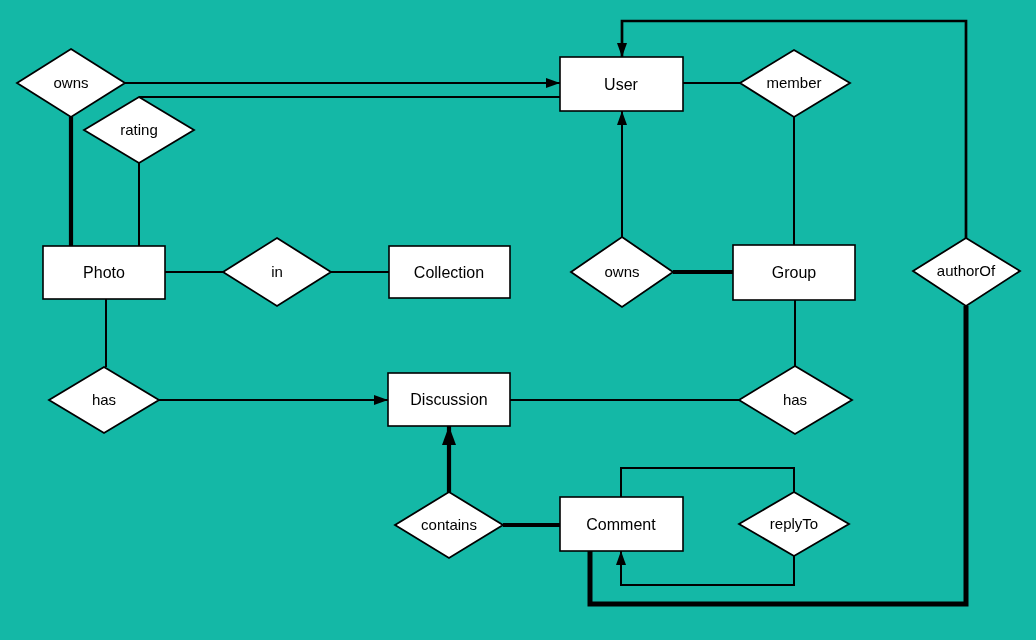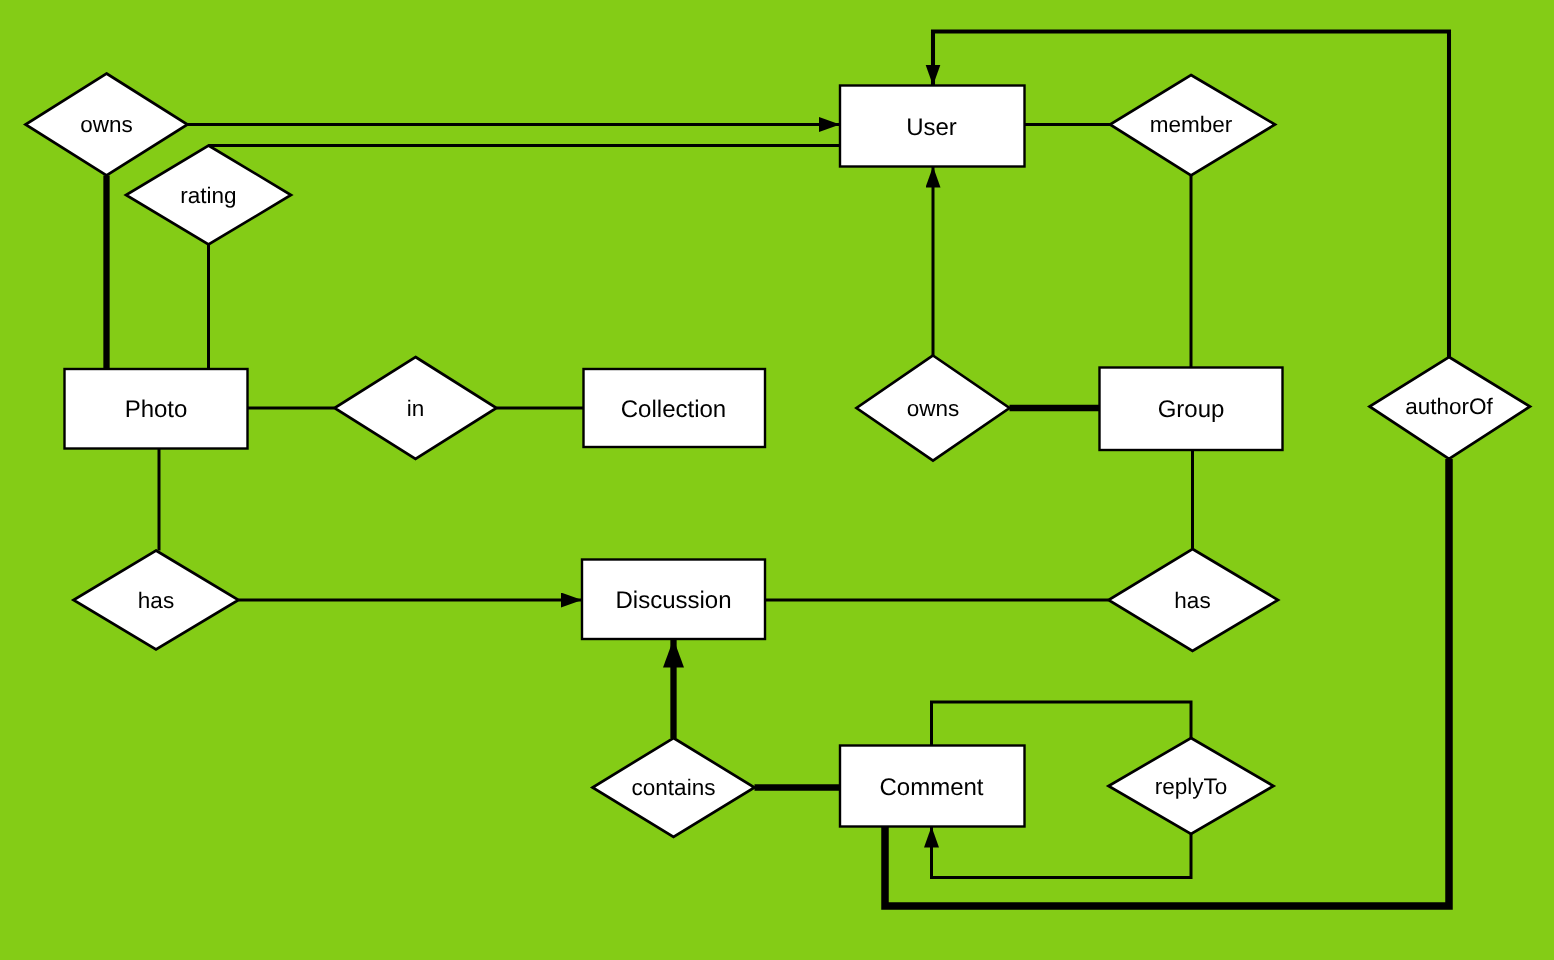--- a/index.html
+++ b/index.html
@@ -8,21 +8,21 @@
     background: #ffffff;
     width: 1036px;
     height: 640px;
     overflow: hidden;
     font-family: "Liberation Sans", sans-serif;
   }
   .diagram-wrap {
     position: relative;
     width: 1036px;
     height: 640px;
-    background: #84cc16;
+    background: #14b8a6;
   }
   svg { display: block; }
   .entity-box {
     fill: #ffffff;
     stroke: #000000;
     stroke-width: 1.6;
   }
   .diamond {
     fill: #ffffff;
     stroke: #000000;

